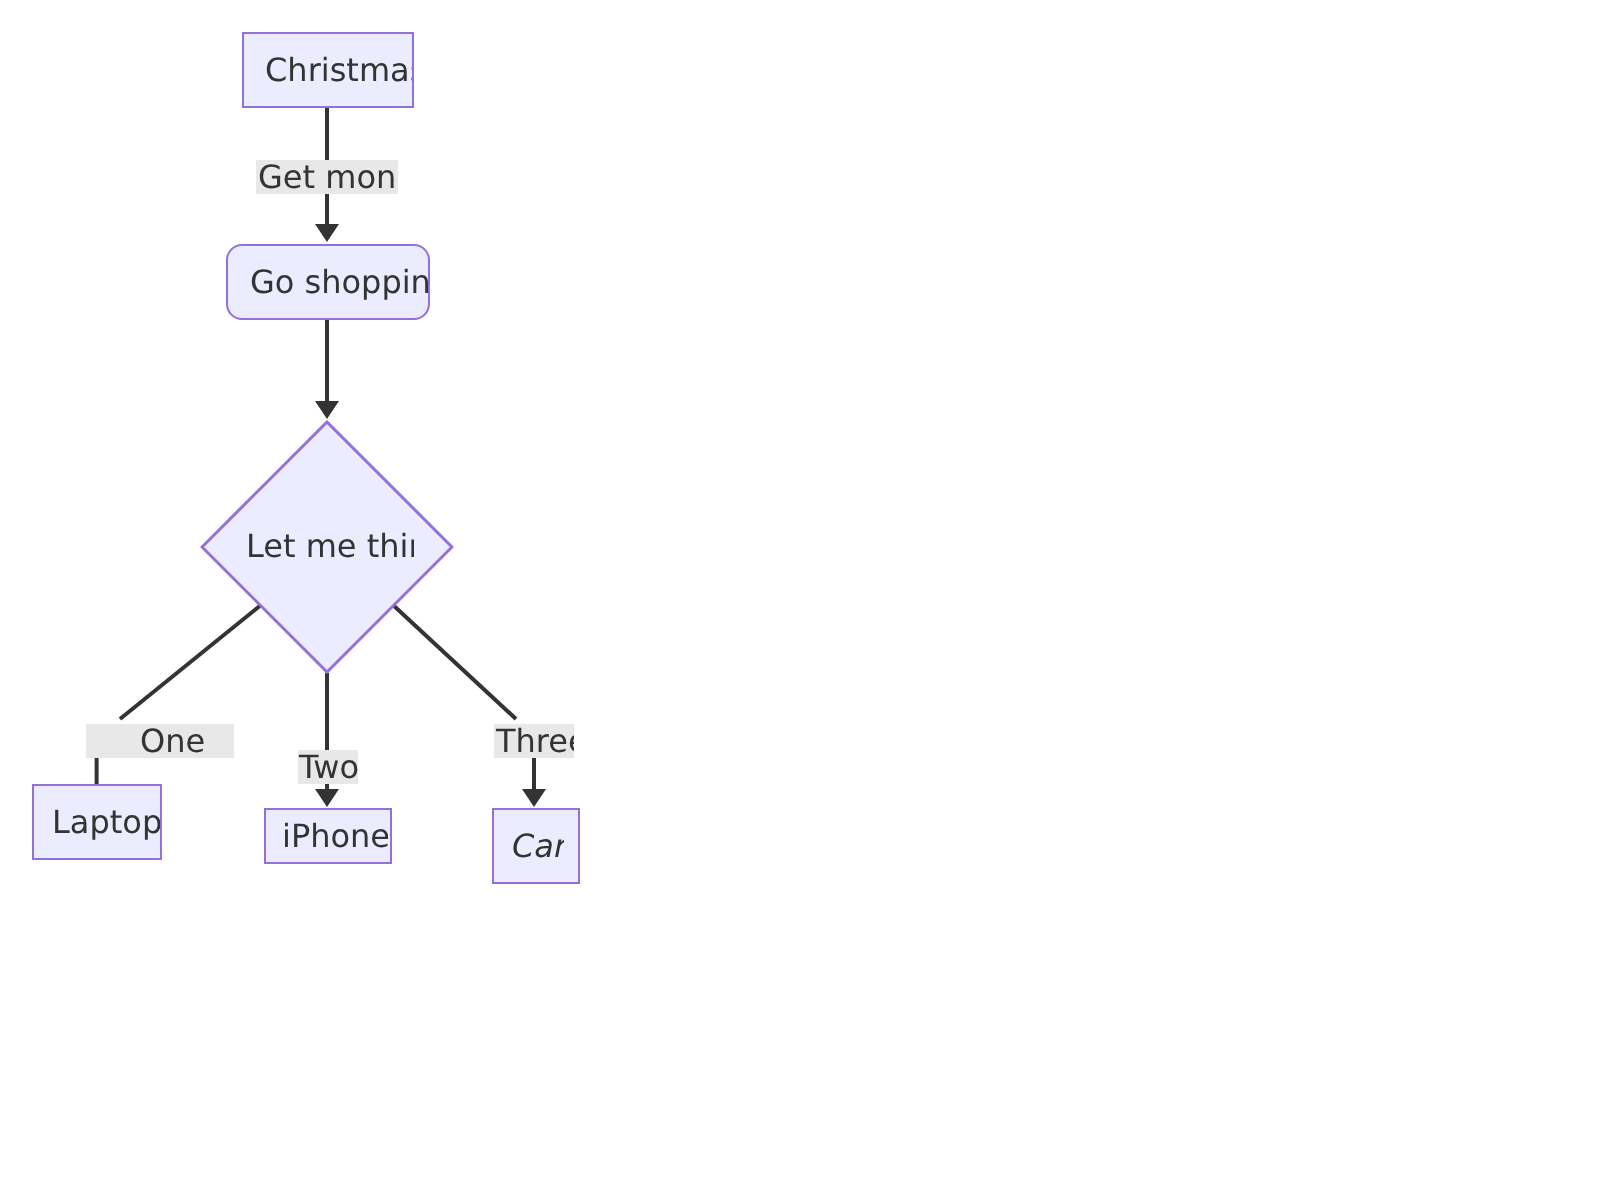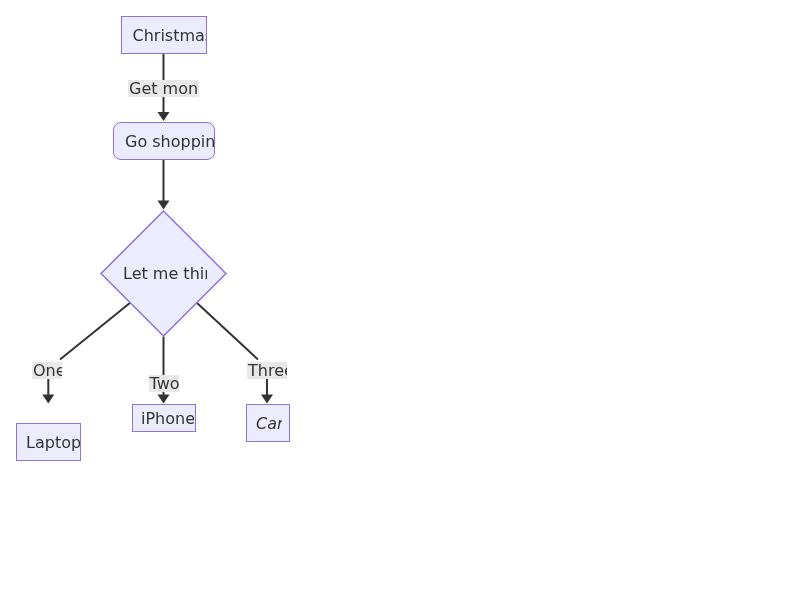--- a/index.html
+++ b/index.html
@@ -45,21 +45,21 @@
     top: 0;
     height: 100%;
     overflow: hidden;
   }
   .clip .lbl { left: 0; }
   
   #node-christmas   { left: 120.5px; top: 15.5px;  width: 86px;   height: 38px; }
   #node-christmas .lbl { left: 11px; }
   #node-go-shopping { left: 113px;   top: 121.5px; width: 102px;  height: 38px; border-radius: 8px; }
   #node-go-shopping .lbl { left: 11px; }
-  #node-laptop      { left: 16px;    top: 423px; width: 65px;   height: 38px; }
+  #node-laptop      { left: 16px;    top: 392px; width: 65px;   height: 38px; }
   #node-laptop .lbl { left: 9px; }
   #node-iphone      { left: 131.5px; top: 403.5px; width: 64.5px; height: 28px; }
   #node-iphone .clip { left: 8.5px; width: 53px; }
   #node-car         { left: 245.5px; top: 403.5px; width: 44.5px; height: 38px; font-style: italic; }
   #node-car .clip   { left: 9.5px; width: 26px; }
   
   #node-decision {
     position: absolute;
     left: 100px; top: 209.5px;
     width: 127px; height: 127px;
@@ -76,21 +76,21 @@
   .edge-label {
     position: absolute;
     background: #e8e8e8;
     overflow: hidden;
     height: 17px;
     line-height: 17px;
     white-space: nowrap;
   }
   .edge-label span { padding-left: 1px; }
   #label-get-money { left: 128px;   top: 79.5px;  width: 71px; }
-  #label-one       { left: 32px;    top: 361.5px; width: 30px; }
+  #label-one       { left: 43px;    top: 361.5px; width: 48px; padding-left: 26px; }
   #label-two       { left: 148.5px; top: 375px; width: 30px; }
   #label-three     { left: 247px;   top: 361.5px; width: 40px; }
 </style>
 </head>
 <body>
 
 <div id="canvas">
 
   <svg id="edges" viewBox="0 0 800 600" xmlns="http://www.w3.org/2000/svg">
 

